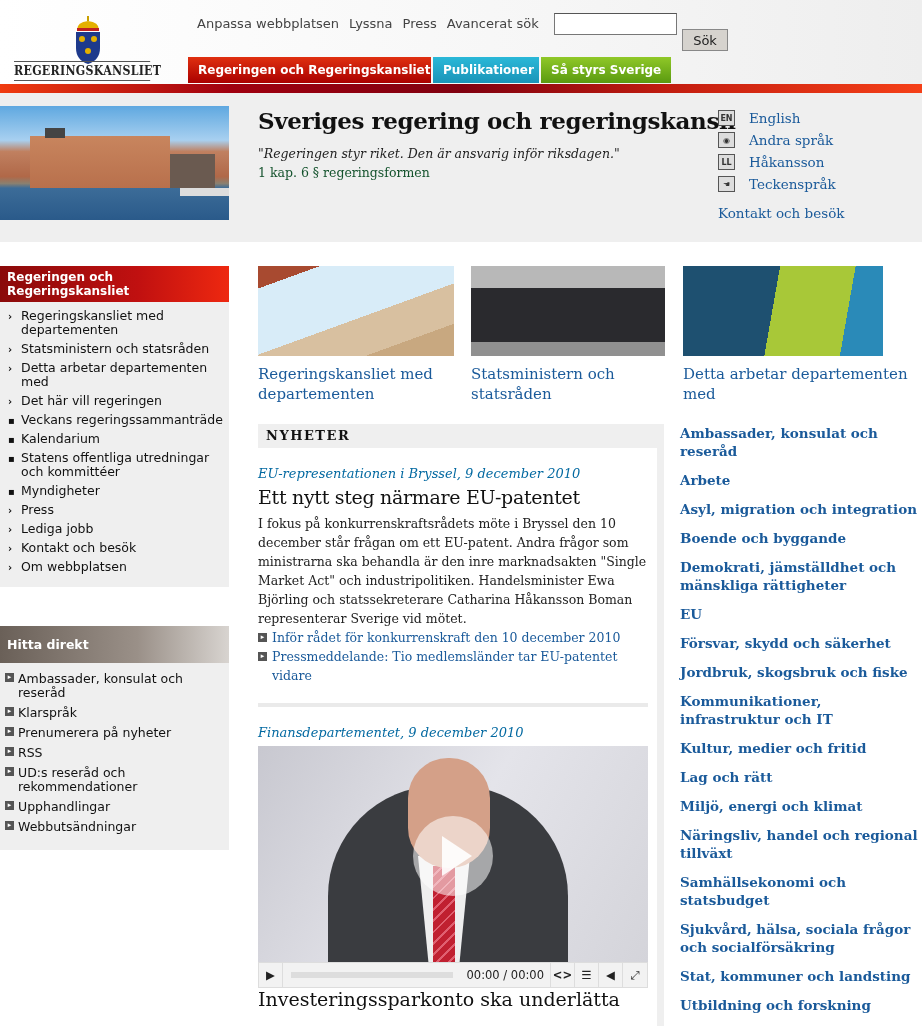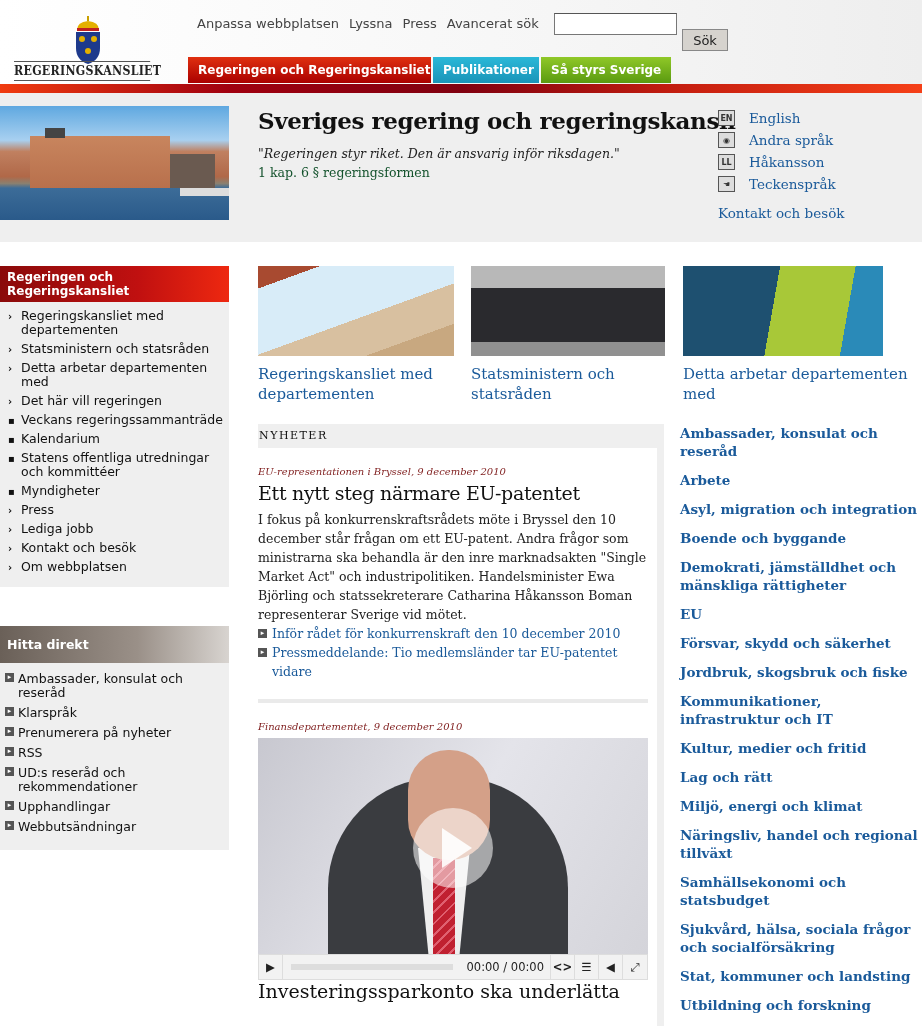--- a/index.html
+++ b/index.html
@@ -36,22 +36,22 @@
 .hitta{position:absolute;left:0;top:626px;width:229px;background:#efefef;padding-bottom:12px}
 .hitta-head{background:linear-gradient(90deg,#6a6058,#9a9088 60%,#d8d4d0);color:#fff;font-weight:bold;font-size:12.5px;padding:11px 7px}
 .hitta ul{list-style:none;padding:7px 0 0 5px}
 .hitta li{font-size:12.5px;color:#111;line-height:14px;padding:2px 0 4px 13px;position:relative}
 .sq{position:absolute;left:0;top:3px;width:9px;height:9px;background:#555;color:#fff;font-size:7px;line-height:9px;text-align:center}
 .promos{position:absolute;left:258px;top:266px;width:664px}
 .promo{position:absolute;top:0;width:200px}
 .promo .img{height:90px}
 .promo .cap{font-family:"DejaVu Serif",serif;font-size:15px;color:#1a5a9a;line-height:20px;margin-top:8px}
 .news{position:absolute;left:258px;top:424px;width:406px;background:#fff;border-right:7px solid #efefef;height:602px}
-.news-head{background:#efefef;height:24px;line-height:24px;padding-left:1px;font-family:"DejaVu Serif",serif;font-weight:normal;font-size:11px;letter-spacing:1.5px;color:#111}
-.meta{font-family:"DejaVu Serif",serif;font-style:italic;font-size:10px;color:#7f1d1d;margin-top:18px}
+.news-head{background:#efefef;height:24px;line-height:24px;padding-left:8px;font-family:"DejaVu Serif",serif;font-weight:bold;font-size:13px;letter-spacing:1.5px;color:#111}
+.meta{font-family:"DejaVu Serif",serif;font-style:italic;font-size:13px;color:#0369a1;margin-top:18px}
 .headline{font-family:"DejaVu Serif",serif;font-size:19px;color:#111;margin-top:5px;letter-spacing:-0.3px}
 .body{font-family:"DejaVu Serif",serif;font-size:12.5px;color:#222;line-height:19px;margin-top:6px;width:390px}
 .rel{font-family:"DejaVu Serif",serif;font-size:12.5px;color:#1a5a9a;line-height:19px;padding-left:14px;position:relative;width:390px}
 .rel .sq{top:5px}
 .sep{height:4px;background:#eaeaea;margin:18px 0 0 0;width:390px}
 .video{width:390px;height:216px;margin-top:6px;position:relative;background:linear-gradient(120deg,#c8c8d0,#e4e4ea 50%,#d4d4da);overflow:hidden}
 .person{position:absolute;left:70px;top:40px;width:240px;height:180px;border-radius:110px 110px 0 0;background:#3a3c40}
 .head{position:absolute;left:150px;top:12px;width:82px;height:110px;border-radius:40px;background:#d4a088}
 .tie{position:absolute;left:175px;top:120px;width:22px;height:96px;background:repeating-linear-gradient(135deg,#c02030 0 6px,#e06070 6px 8px)}
 .shirt{position:absolute;left:160px;top:110px;width:52px;height:106px;background:#eee;clip-path:polygon(0 0,100% 0,80% 100%,20% 100%)}

